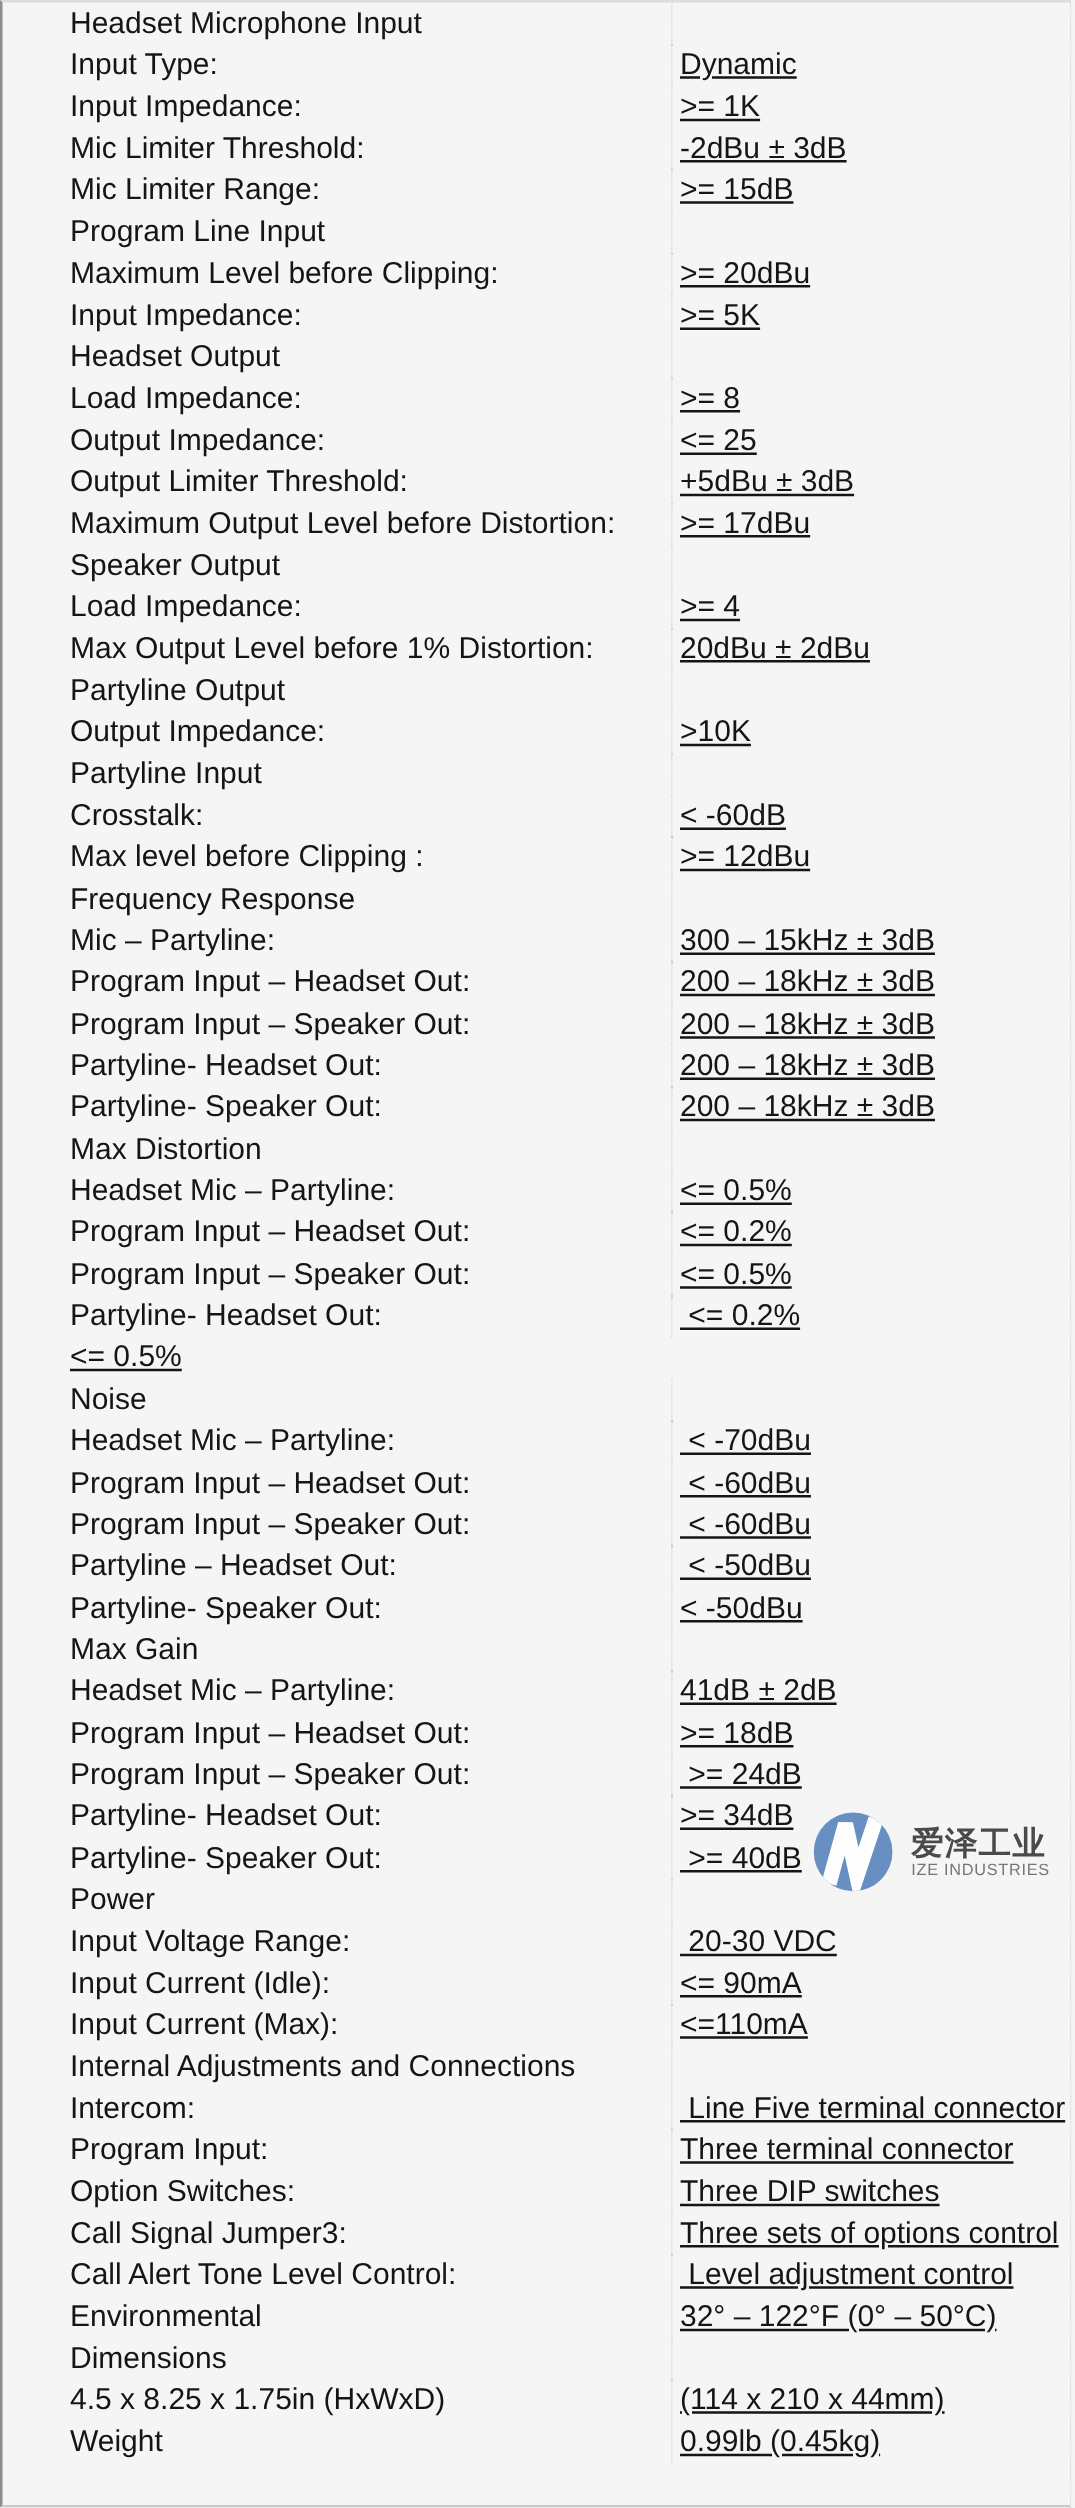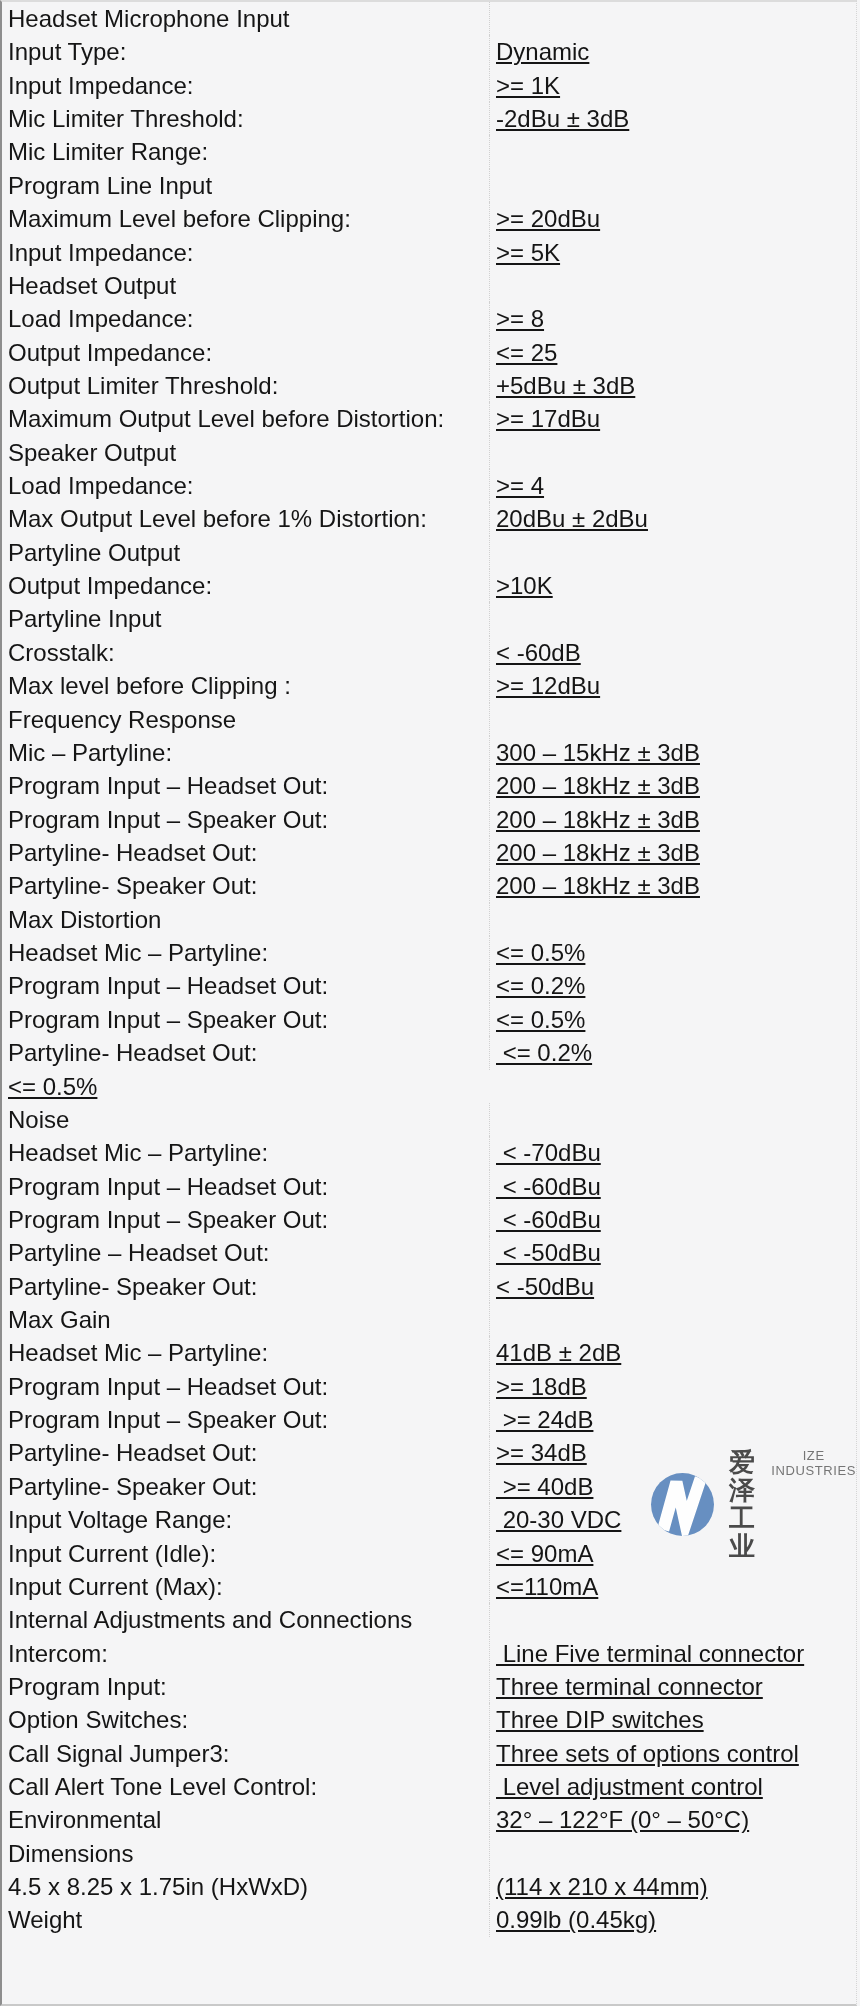--- a/index.html
+++ b/index.html
@@ -20,26 +20,27 @@
     overflow: hidden;
   }
   #rows {
     display: grid;
     grid-auto-rows: 33.37px;
     width: 100%;
     height: 100%;
   }
   .spec-row {
     display: flex;
-    align-items: flex-start;
+    align-items: flex-end;
     height: 33.37px;
     color: #151515;
     font-size: 24px;
     line-height: 33.37px;
     white-space: pre;
+    padding-left: 48px;
   }
   .spec-label {
     width: 481px;
     flex: 0 0 481px;
     padding-left: 6px;
     border-right: 1px dotted #d0d0d0;
     overflow: hidden;
     white-space: pre;
   }
   .spec-value {
@@ -58,21 +59,21 @@
     opacity: 0.92;
   }
   #watermark .logo-icon {
     width: 67px;
     height: 67px;
     flex: 0 0 67px;
   }
   #watermark .brand-text {
     margin-left: 13px;
     display: flex;
-    flex-direction: row;
+    flex-direction: column;
     justify-content: center;
   }
   .brand-cn {
     font-size: 26px;
     font-weight: bold;
     color: #3c3c3c;
     letter-spacing: 1px;
     line-height: 28px;
   }
   .brand-en {
@@ -104,20 +105,21 @@
       <span class="spec-value">&gt;= 1K</span>
     </div>
 
     <div class="spec-row">
       <span class="spec-label">Mic Limiter Threshold:</span>
       <span class="spec-value">-2dBu ± 3dB</span>
     </div>
 
     <div class="spec-row">
       <span class="spec-label">Mic Limiter Range:</span>
+      <span class="spec-value">&gt;= 15dB</span>
     </div>
 
     <div class="spec-row">
       <span class="spec-label">Program Line Input</span>
       <span class="spec-value"></span>
     </div>
 
     <div class="spec-row">
       <span class="spec-label">Maximum Level before Clipping:</span>
       <span class="spec-value">&gt;= 20dBu</span>
@@ -306,20 +308,24 @@
     <div class="spec-row">
       <span class="spec-label">Partyline- Headset Out:</span>
       <span class="spec-value">&gt;= 34dB</span>
     </div>
 
     <div class="spec-row">
       <span class="spec-label">Partyline- Speaker Out:</span>
       <span class="spec-value"> &gt;= 40dB</span>
     </div>
 
+    <div class="spec-row">
+      <span class="spec-label">Power</span>
+      <span class="spec-value"></span>
+    </div>
 
     <div class="spec-row">
       <span class="spec-label">Input Voltage Range:</span>
       <span class="spec-value"> 20-30 VDC</span>
     </div>
 
     <div class="spec-row">
       <span class="spec-label">Input Current (Idle):</span>
       <span class="spec-value">&lt;= 90mA</span>
     </div>

